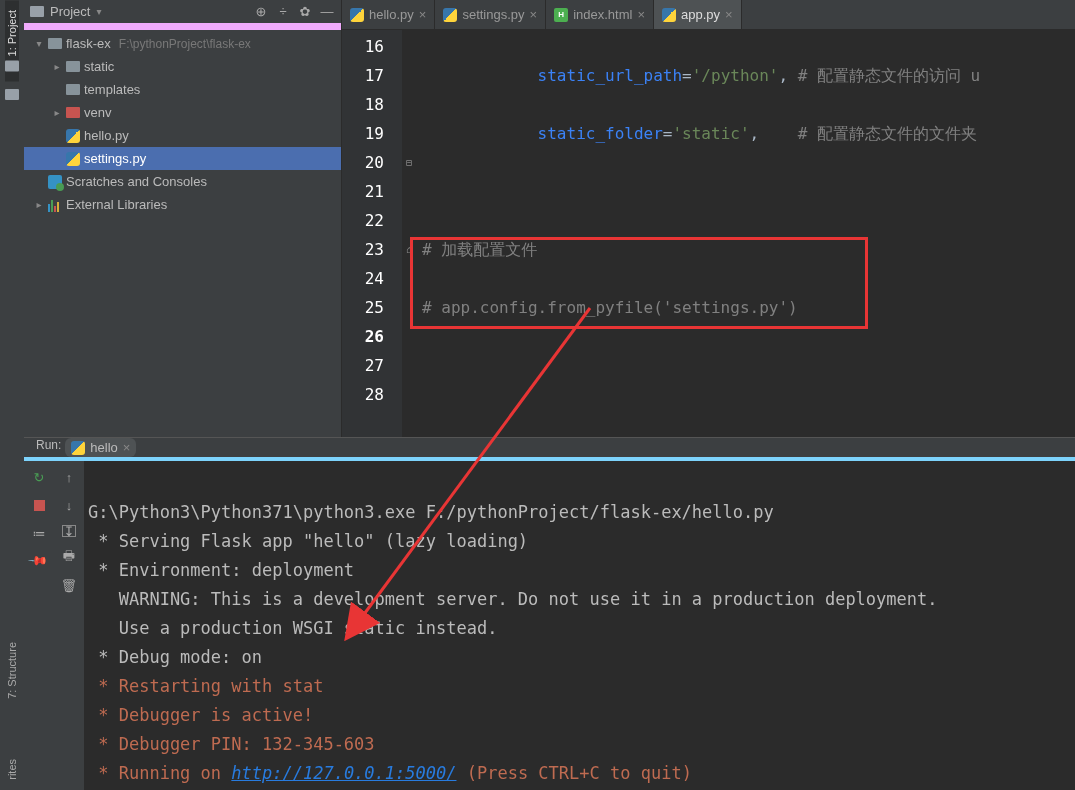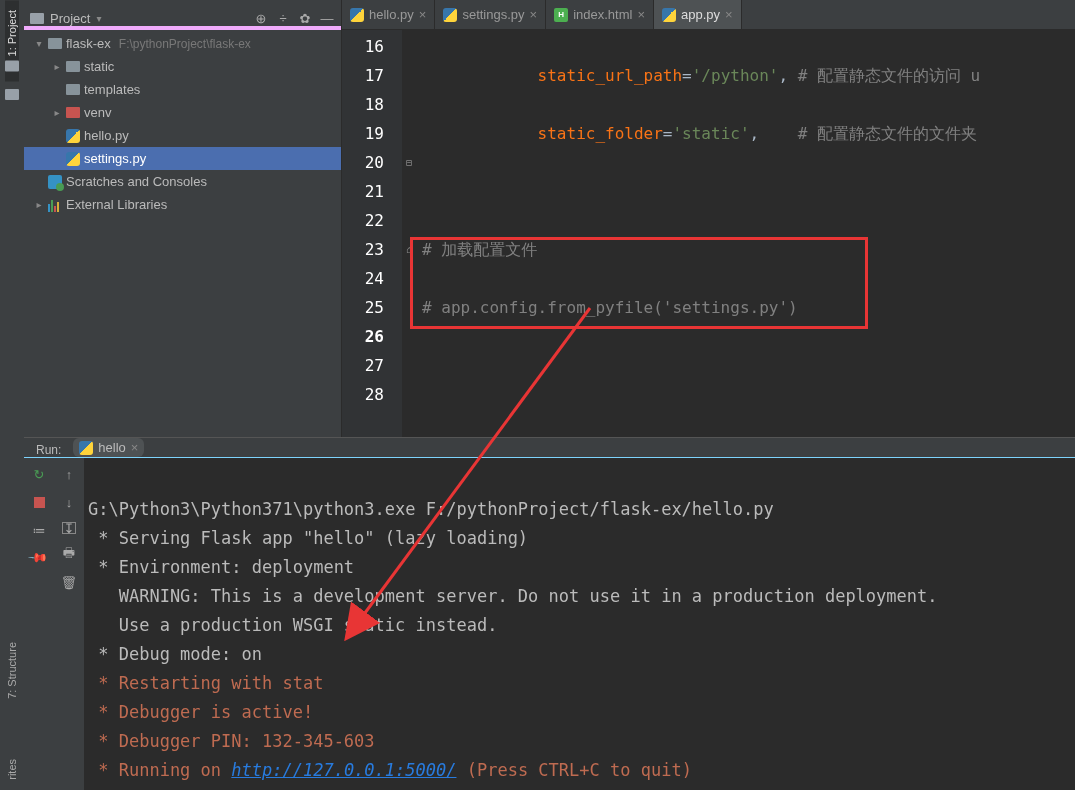--- a/index.html
+++ b/index.html
@@ -28,22 +28,22 @@
   border-radius: 1px; display: inline-block;
 }
 
 .project-panel {
   position: absolute; left: 24px; top: 0;
   width: 318px; height: 437px;
   background: #3c3f41;
   border-right: 1px solid #2b2b2b;
 }
 .project-header {
-  height: 30px; display: flex; align-items: flex-end;
-  padding: 0 6px; border-bottom: 4px solid #f0abfc;
+  height: 30px; display: flex; align-items: center;
+  padding: 0 6px; border-bottom: 7px solid #f0abfc;
   gap: 6px;
 }
 .project-header .title { flex: 1; display: flex; align-items: center; gap: 6px; color: #bbb; }
 .project-header .chev { color: #888; font-size: 10px; }
 .header-icon { color: #aaa; width: 16px; height: 16px; display: flex; align-items: center; justify-content: center; }
 .tree { padding: 2px 0; }
 .tree-row {
   height: 23px; display: flex; align-items: center; gap: 4px;
   padding-left: 6px; white-space: nowrap;
 }
@@ -113,36 +113,36 @@
   color: #888; font-size: 10px;
 }
 .gutter-marks div { height: 29px; display:flex;align-items:center;justify-content:center;}
 .code {
   flex: 1; padding-top: 2px; padding-left: 20px;
   white-space: pre; color: #a9b7c6;
 }
 .code-line { height: 29px; }
 .cs { color: #6a8759; } 
 .cc { color: #808080; }
-.cp { color: #f97316; }
+.cp { color: #3b82f6; }
 .red-box {
   position: absolute;
   border: 3px solid #e83535;
   pointer-events: none;
 }
 
 .run-panel {
   position: absolute; left: 24px; right: 0; top: 437px; height: 353px;
   border-top: 1px solid #555;
   display: flex; flex-direction: column;
 }
 .run-header {
   height: 27px; background: #3c3f41;
-  display: flex; align-items: flex-end; padding-left: 12px; gap: 12px;
-  border-bottom: 1px solid #7dd3fc;
+  display: flex; align-items: flex-start; padding-left: 12px; gap: 4px;
+  border-bottom: 4px solid #7dd3fc;
 }
 .run-header .run-label { color: #bbb; font-size: 12px; }
 .run-header .run-config {
   display: flex; align-items: center; gap: 5px;
   background: #4e5254; padding: 2px 6px; border-radius: 6px;
 }
 .run-header .run-config .close { color: #888; }
 .run-body { flex: 1; display: flex; background: #2b2b2b; }
 .run-toolbar {
   width: 30px; background: #3c3f41;

